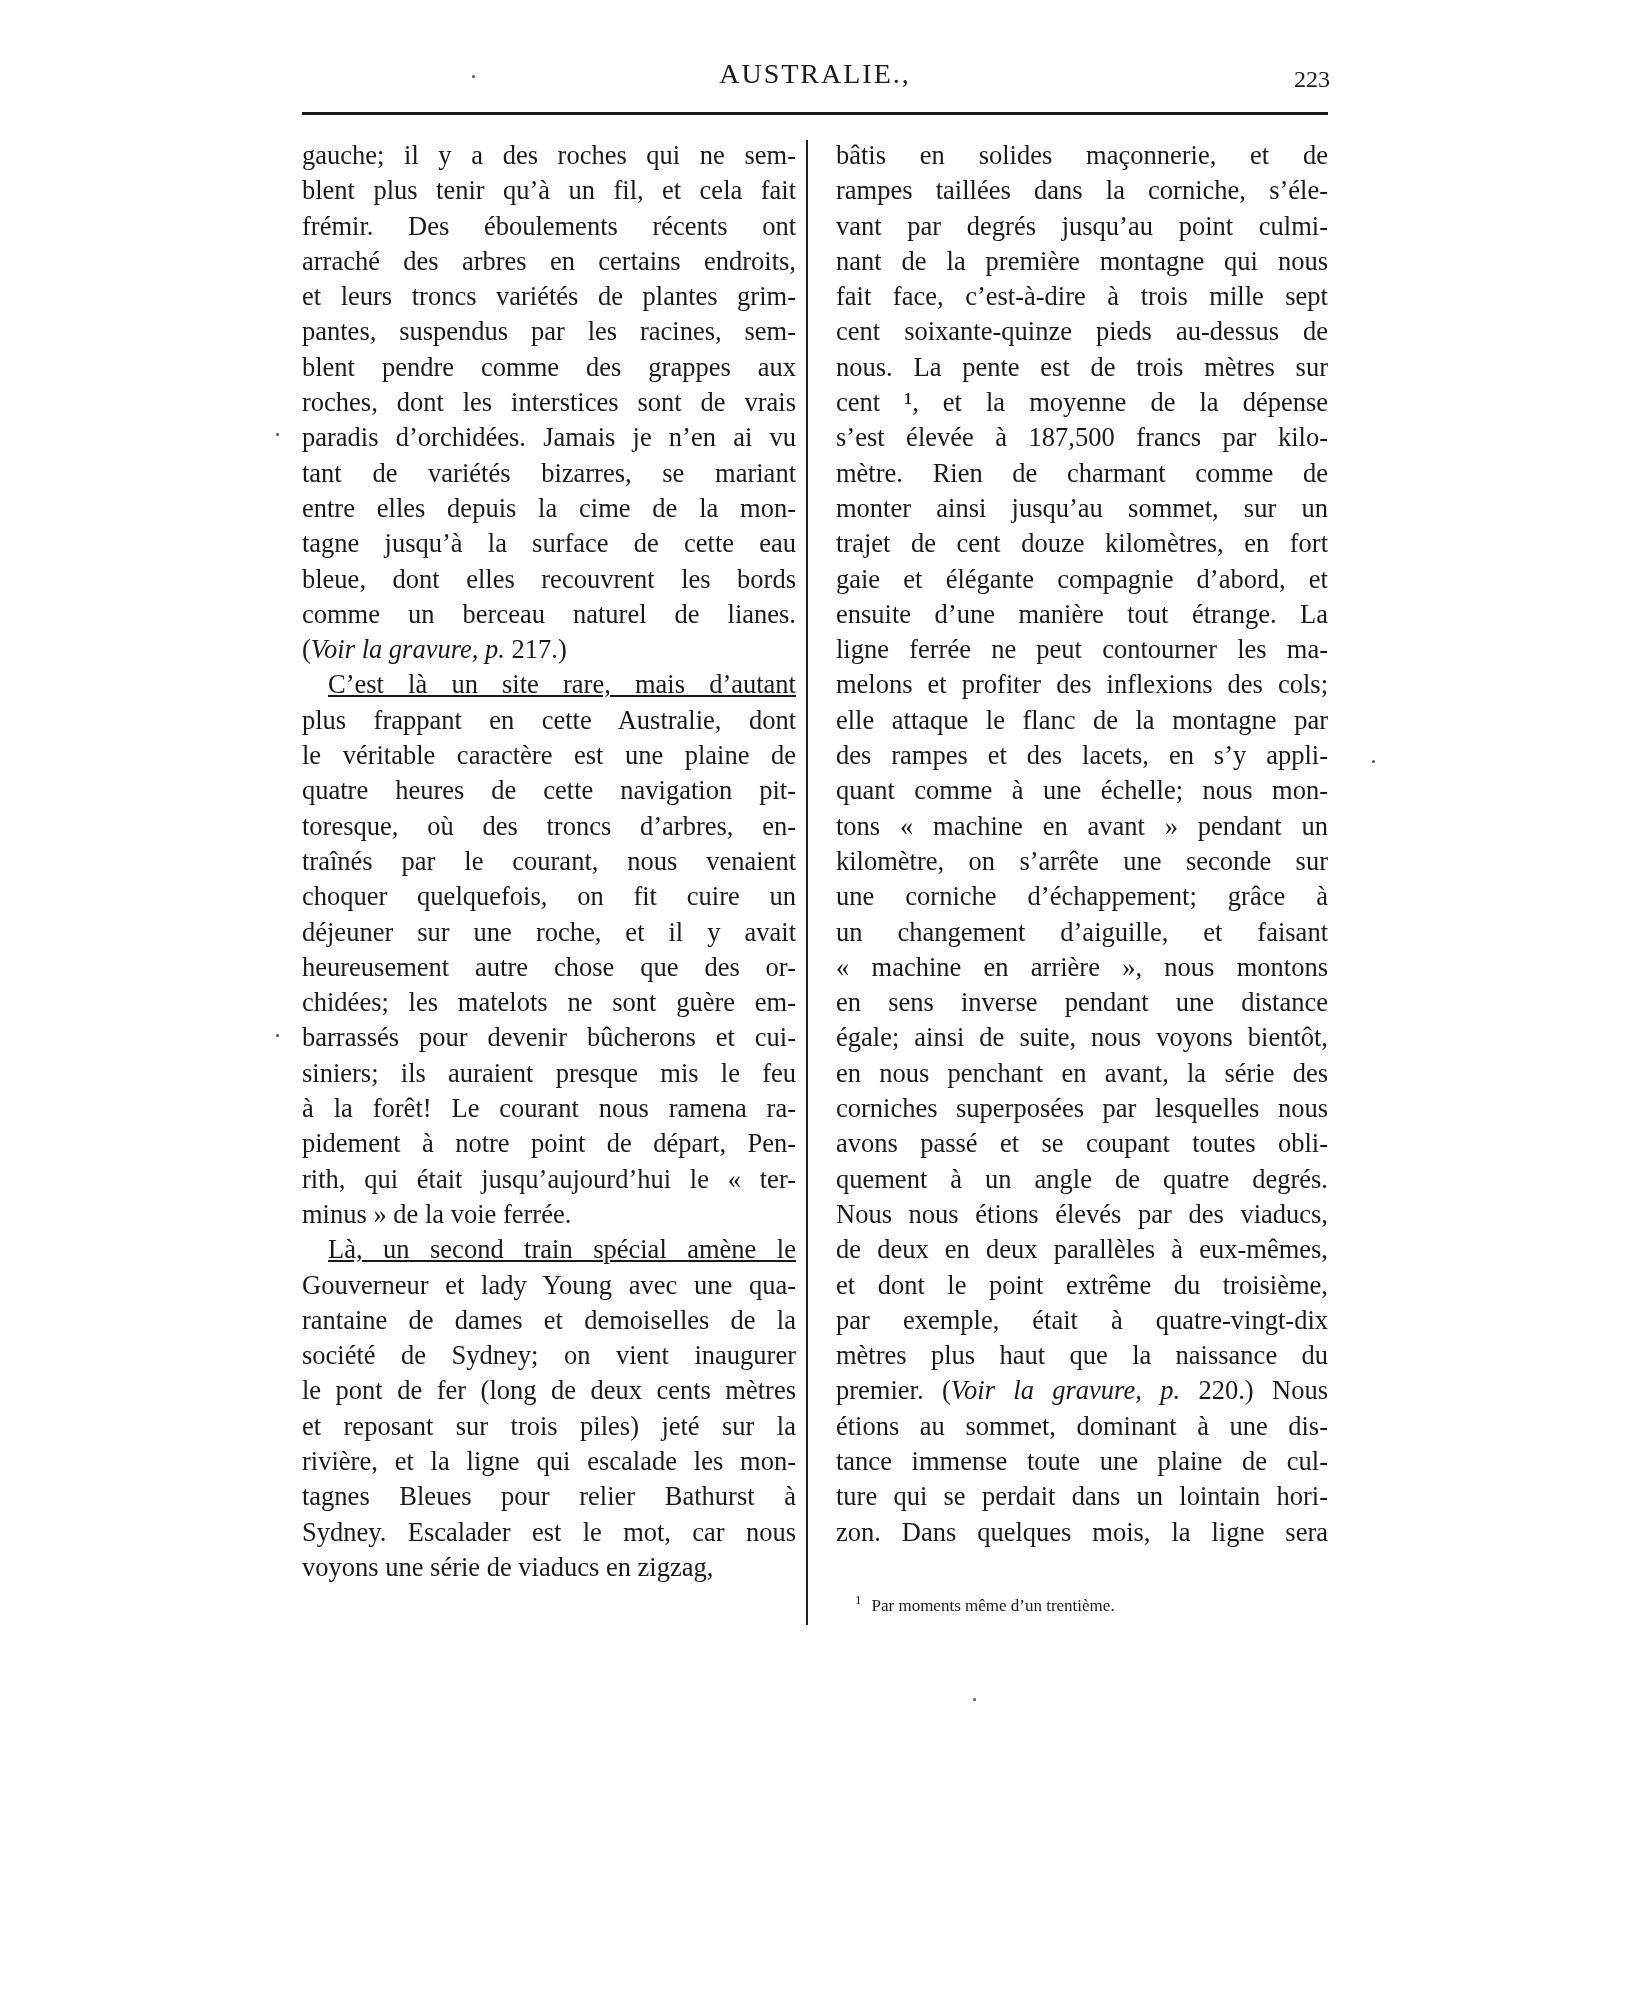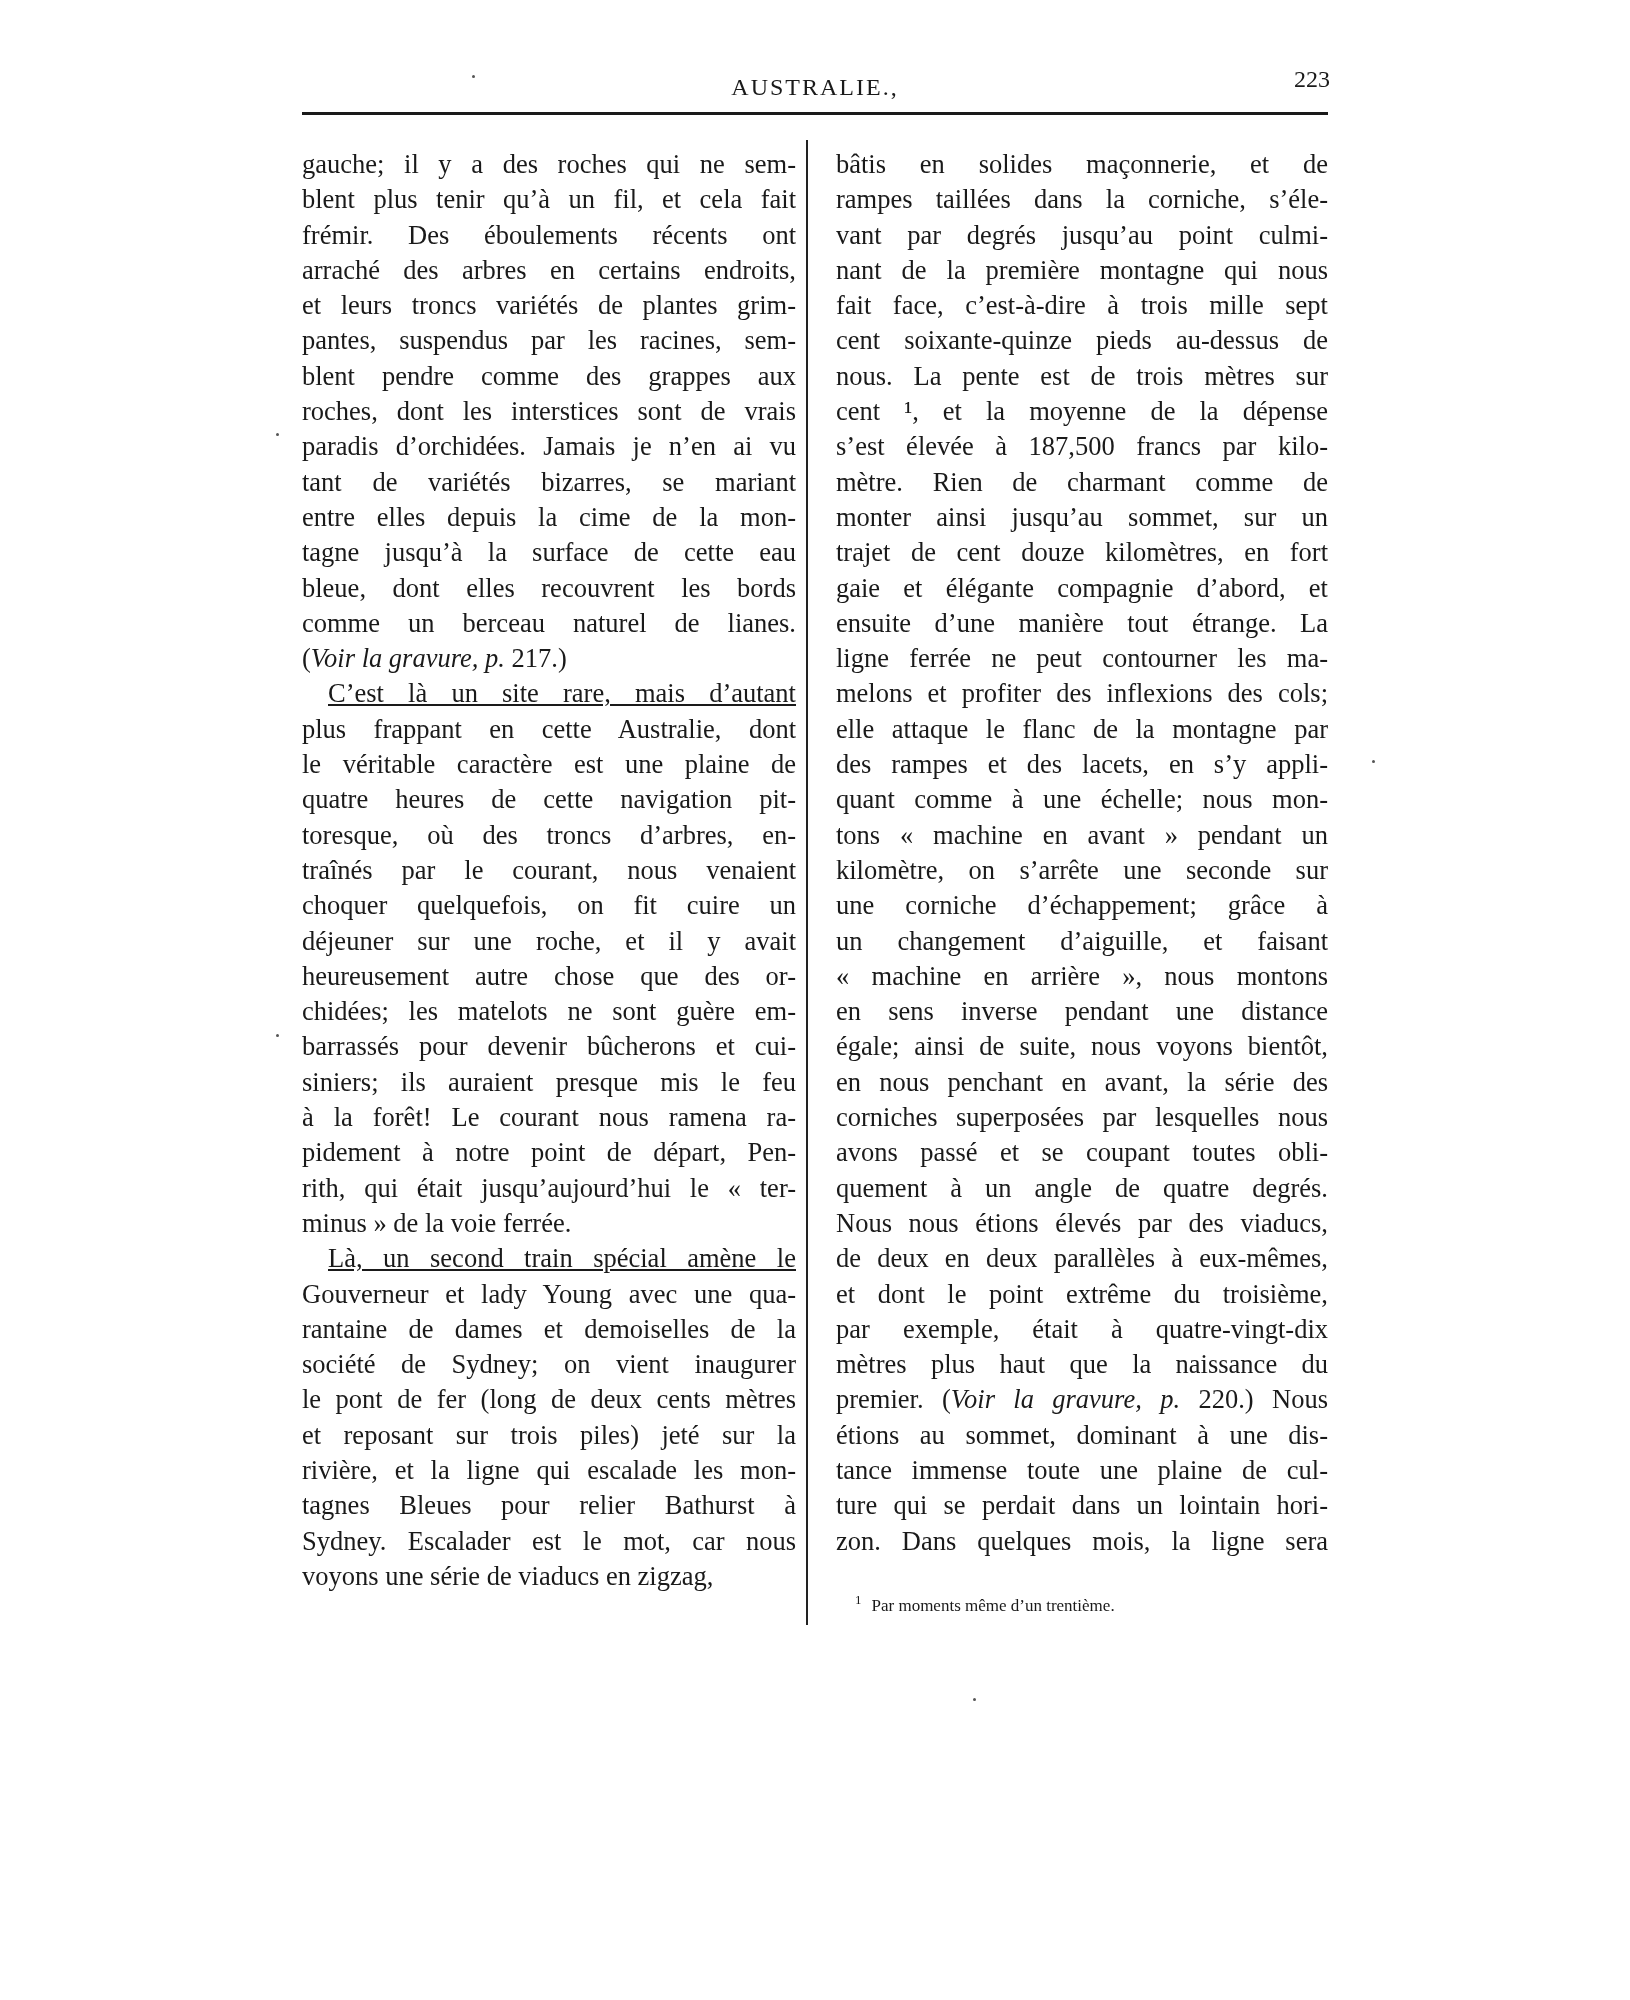--- a/index.html
+++ b/index.html
@@ -1,24 +1,24 @@
 <!DOCTYPE html>
 <html><head>
 <meta charset="utf-8">
 <style>
   html, body { margin: 0; padding: 0; background: #ffffff; }
   body { width: 1630px; height: 2000px; position: relative; overflow: hidden;
          font-family: "Liberation Serif", "DejaVu Serif", serif; color: #1a1a1a; }
   .header { position: absolute; top: 58px; left: 300px; width: 1030px; height: 40px; }
-  .running-title { position: absolute; left: 0; right: 0; top: 16px; text-align: center;
-                   font-size: 24px; letter-spacing: 2px; font-weight: normal; }
+  .running-title { position: absolute; left: 0; right: 0; top: 0; text-align: center;
+                   font-size: 28px; letter-spacing: 2px; font-weight: normal; }
   .page-number { position: absolute; right: 0; top: 8px; font-size: 24px; }
   .header-rule { position: absolute; top: 112px; left: 302px; width: 1026px; height: 0;
                  border-top: 3px solid #1a1a1a; }
-  .column { position: absolute; top: 138px; font-size: 26.5px; line-height: 35.3px; margin-top: 9px; }
+  .column { position: absolute; top: 138px; font-size: 26.5px; line-height: 35.3px; }
   .col-left { left: 302px; width: 494px; }
   .col-right { left: 836px; width: 492px; }
   .line { display: block; white-space: nowrap; text-align: justify; text-align-last: justify;
           height: 35.3px; overflow: visible; }
   .line.last { text-align-last: left; }
   .line.indent { padding-left: 26px; text-decoration: underline; }
   .divider { position: absolute; left: 806px; top: 140px; width: 0; height: 1485px;
              border-left: 2px solid #222; }
   .footnote { position: absolute; left: 855px; top: 1592px; font-size: 17px; white-space: nowrap; }
   .fn-mark { font-size: 13px; vertical-align: super; margin-right: 10px; }

